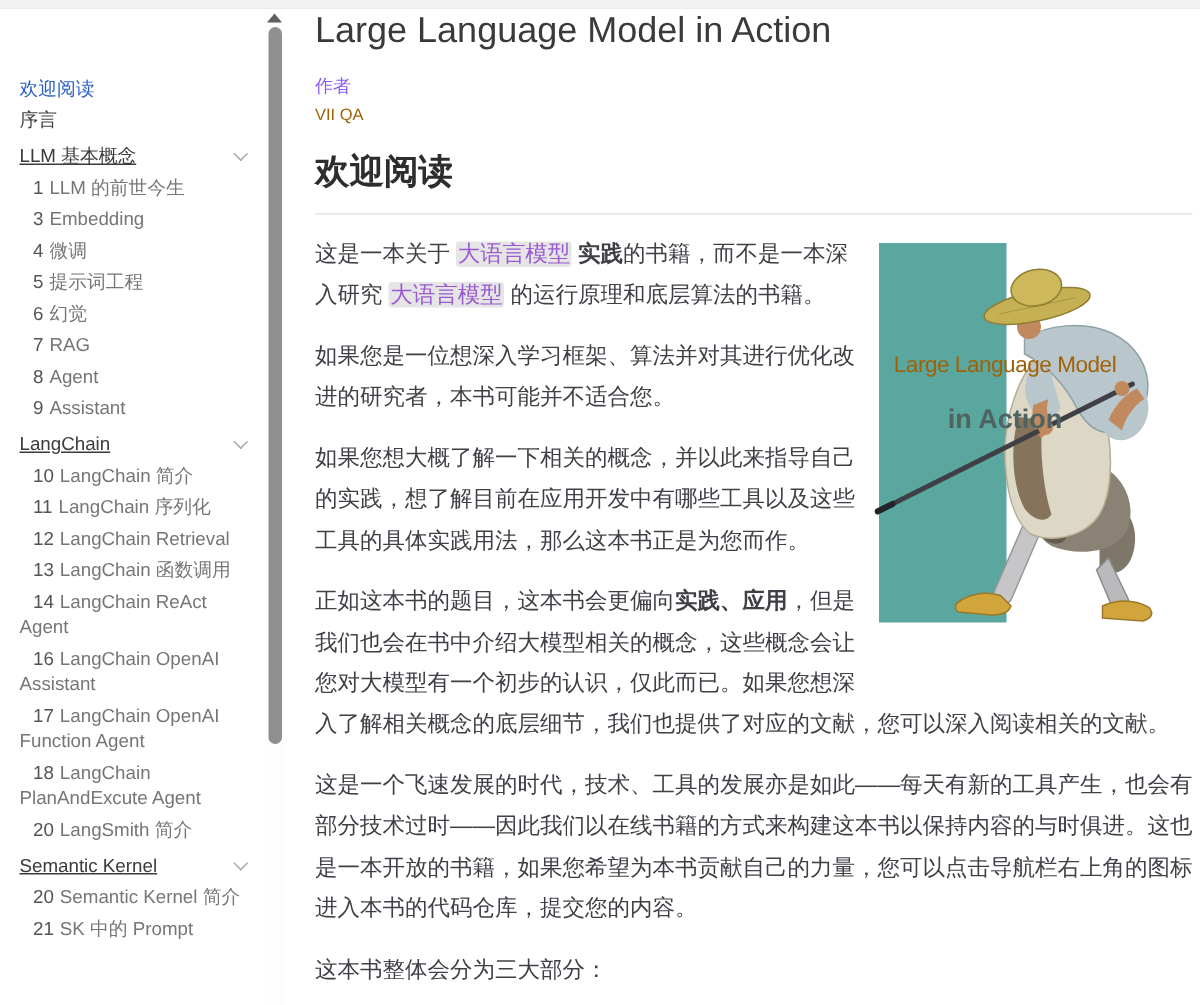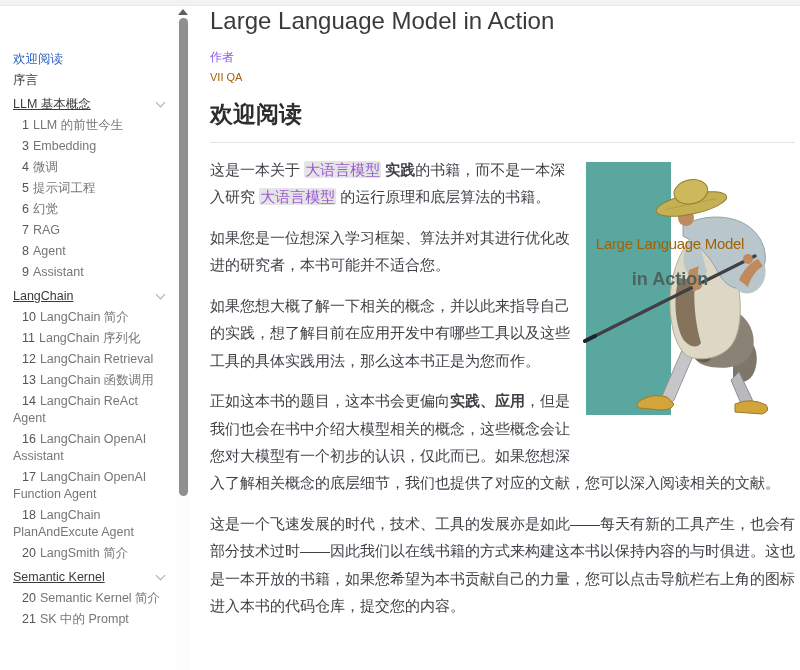--- a/index.html
+++ b/index.html
@@ -156,15 +156,16 @@
         <div class="ct1">Large Language Model</div>
         <div class="ct2">in Action</div>
       </div>
     </div>
 
   <p><span>这是一本关于 </span><span class="link">大语言模型</span><span> </span><span class="b">实践</span><span>的书籍，而不是一本深入研究 </span><span class="link">大语言模型</span><span> 的运行原理和底层算法的书籍。</span></p>
       <p><span>如果您是一位想深入学习框架、算法并对其进行优化改进的研究者，本书可能并不适合您。</span></p>
       <p><span>如果您想大概了解一下相关的概念，并以此来指导自己的实践，想了解目前在应用开发中有哪些工具以及这些工具的具体实践用法，那么这本书正是为您而作。</span></p>
       <p><span>正如这本书的题目，这本书会更偏向</span><span class="b">实践、应用</span><span>，但是我们也会在书中介绍大模型相关的概念，这些概念会让您对大模型有一个初步的认识，仅此而已。如果您想深入了解相关概念的底层细节，我们也提供了对应的文献，您可以深入阅读相关的文献。</span></p>
       <p><span>这是一个飞速发展的时代，技术、工具的发展亦是如此——每天有新的工具产生，也会有部分技术过时——因此我们以在线书籍的方式来构建这本书以保持内容的与时俱进。这也是一本开放的书籍，如果您希望为本书贡献自己的力量，您可以点击导航栏右上角的图标进入本书的代码仓库，提交您的内容。</span></p>
+      <p><span>这本书整体会分为三大部分：</span></p>
     </div>
 
 </main>
 
 </body></html>

